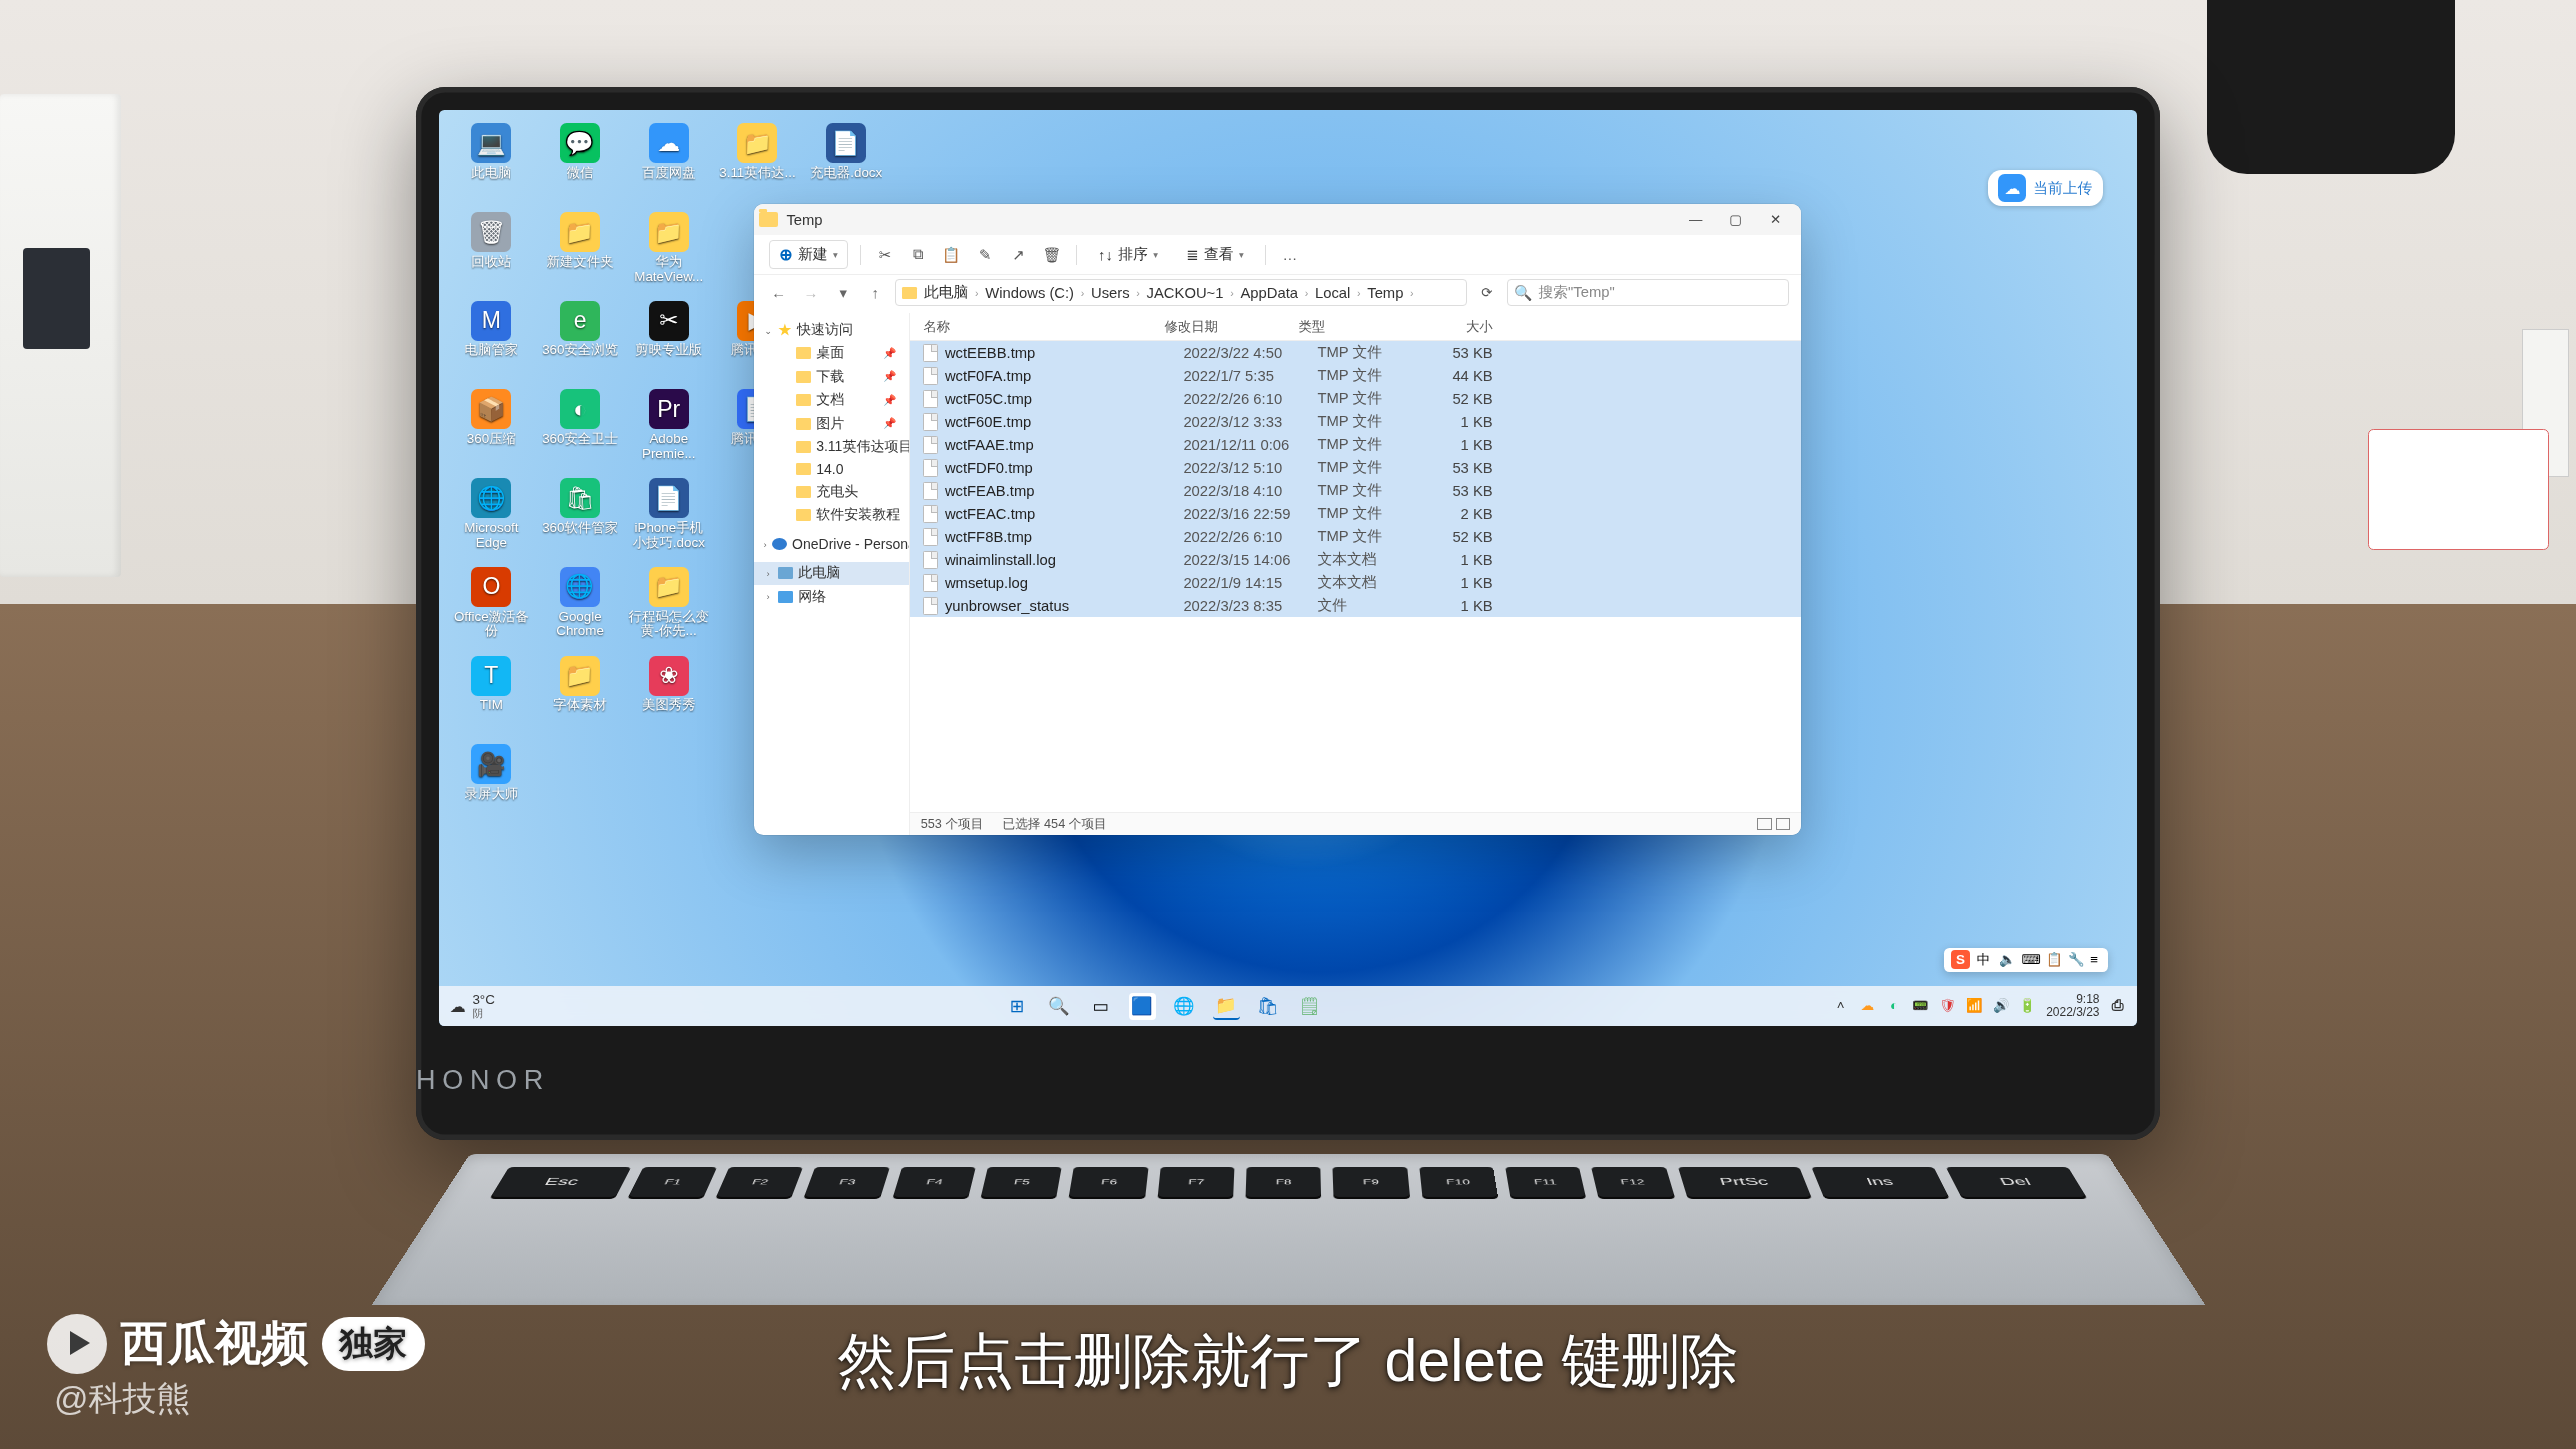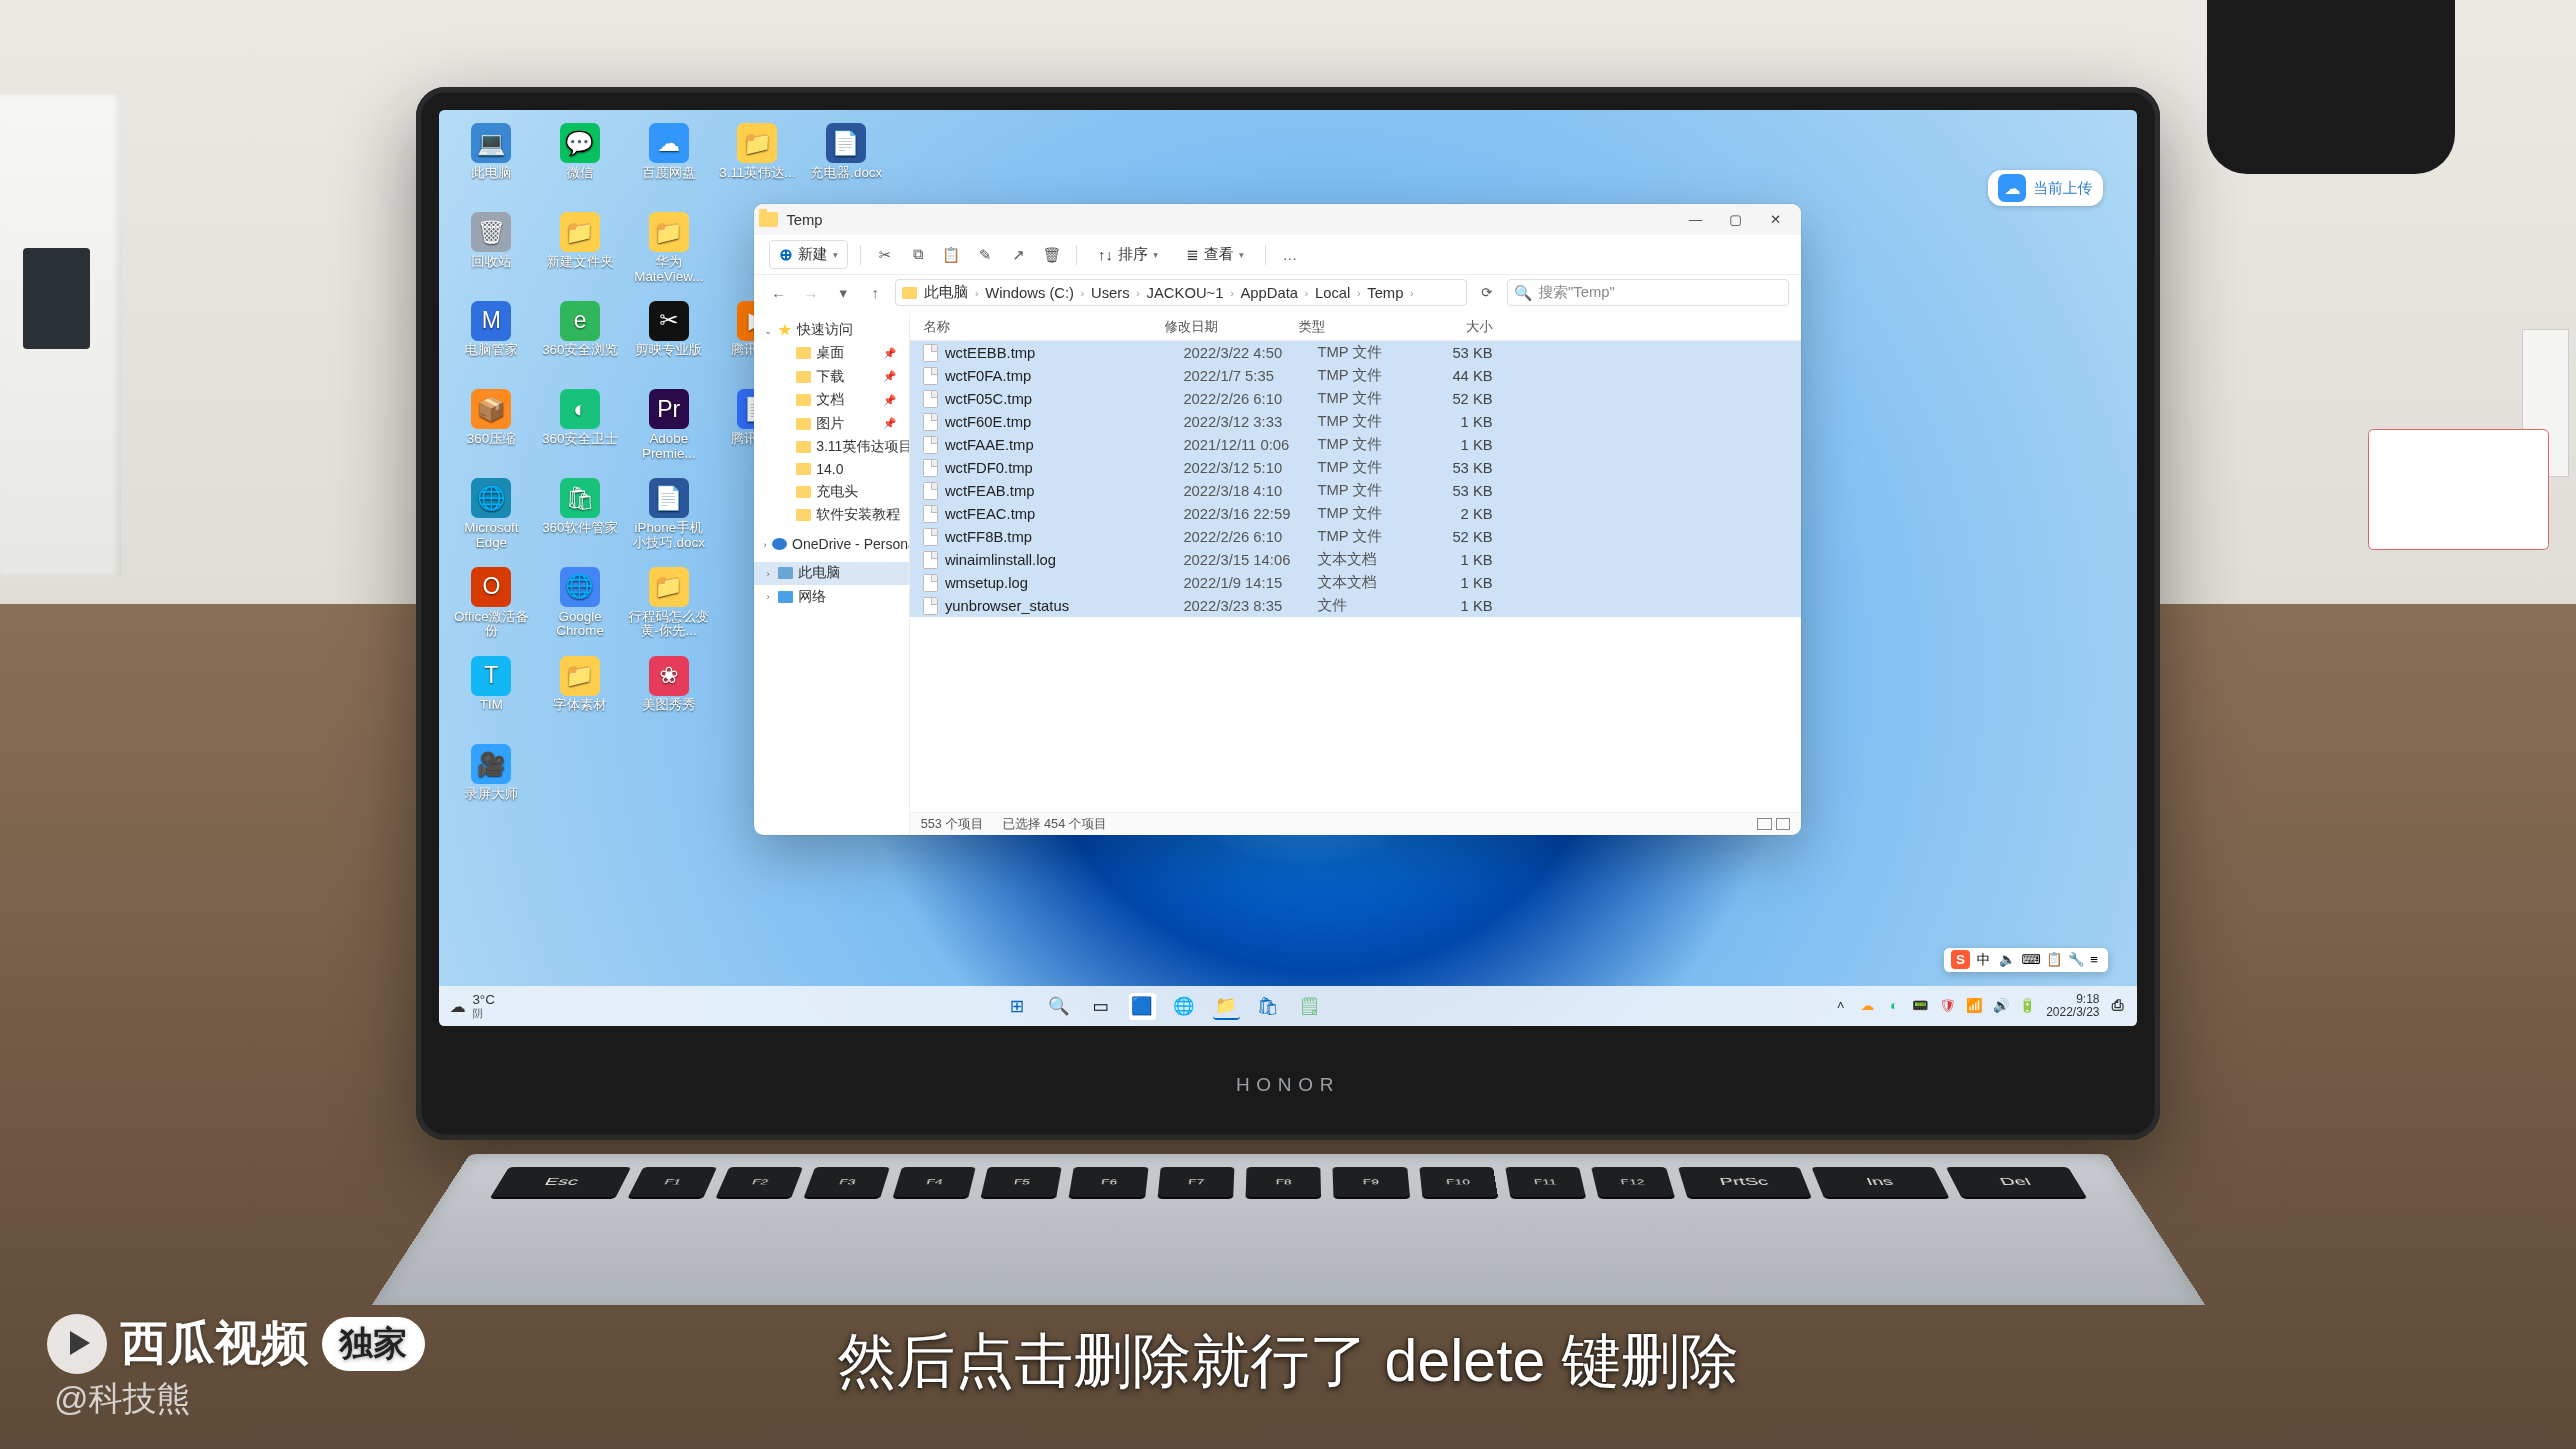--- a/index.html
+++ b/index.html
@@ -219,21 +219,21 @@
     position: absolute; bottom: 54px; right: 29.5px;
     background: #fff; border-radius: 5.4px; padding: 2.7px 6.7px;
     display: flex; align-items: center; gap: 6.7px; font-size: 13.4px;
     box-shadow: 0 2.7px 9.4px rgba(0,0,0,0.2);
   }
   .ime .s { width: 19px; height: 19px; background: #ff5a34; color: #fff; border-radius: 4px; display: flex; align-items: center; justify-content: center; font-weight: bold; }
 
   
   .brand {
     position: absolute; bottom: 44px; left: 0; right: 0;
-    text-align: center; color: #9aa0a6; font-size: 19px; letter-spacing: 6.7px; font-weight: 500;
+    color: #9aa0a6; font-size: 27px; letter-spacing: 6.7px; font-weight: 500;
   }
 
   
   .keyboard {
     position: absolute; top: 1154px; left: 470px; width: 1637px; height: 255px;
     background: linear-gradient(#c9ccd0, #aeb3b8);
     border-radius: 6.7px 6.7px 0 0;
     transform: perspective(2012px) rotateX(58deg);
     transform-origin: top center;
     box-shadow: inset 0 6.7px 20px rgba(0,0,0,0.15);

